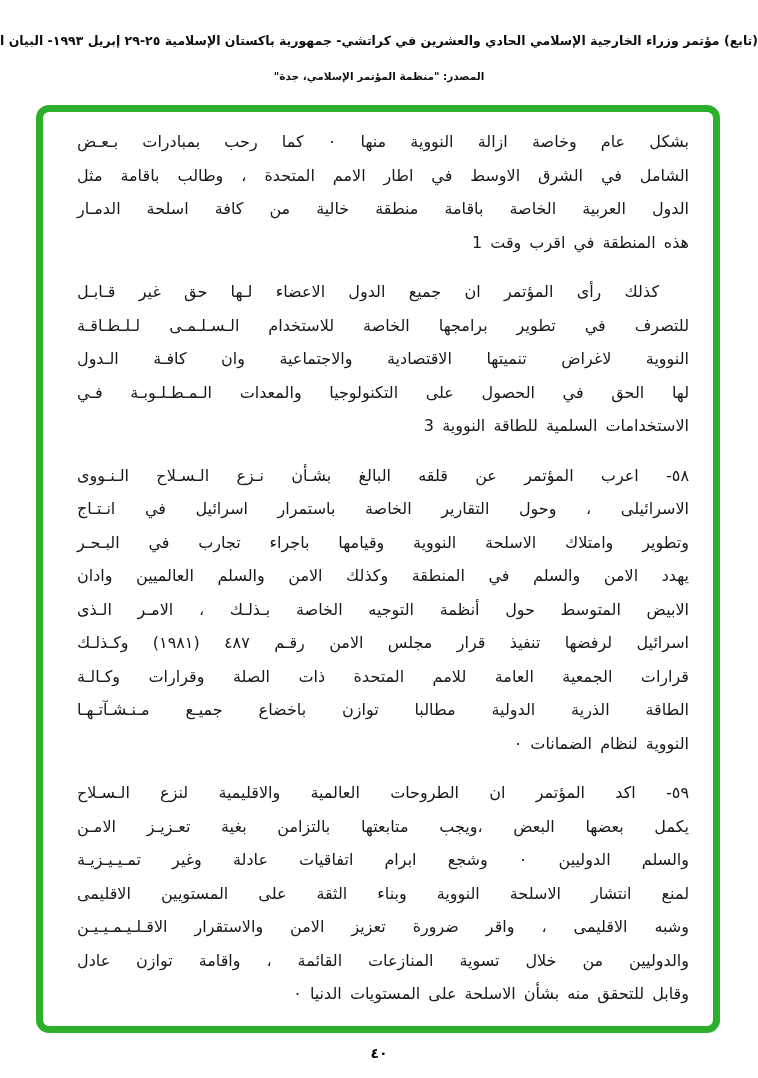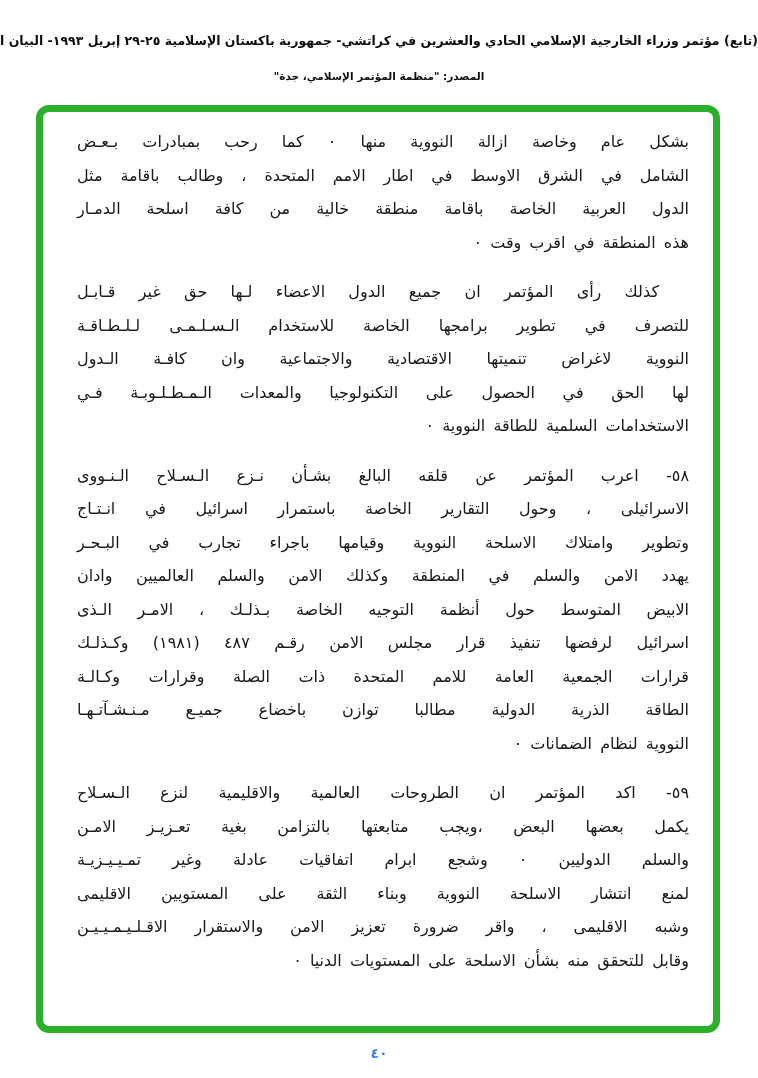--- a/index.html
+++ b/index.html
@@ -81,60 +81,61 @@
   .pageno {
     position: absolute;
     top: 1045px;
     left: 0;
     width: 758px;
     text-align: center;
     direction: rtl;
     font-weight: bold;
     font-size: 14px;
     letter-spacing: 4px;
-    color: #3b82f6;
+    color: #000000;
   }
 </style>
 </head>
 <body>
 
 <div class="header-line1">(تابع) مؤتمر وزراء الخارجية الإسلامي الحادي والعشرين في كراتشي- جمهورية باكستان الإسلامية ٢٥-٢٩ إبريل ١٩٩٣- البيان الختامي</div>
 
 <div class="header-line2">المصدر: "منظمة المؤتمر الإسلامي، جدة"</div>
 
 <div class="frame" style="border-color: rgb(44, 176, 44);"></div>
 
 <div class="textbody">
     <div class="para">
       <div class="line just">بشكل عام وخاصة ازالة النووية منها ٠ كما رحب بمبادرات بـعـض</div>
       <div class="line just">الشامل في الشرق الاوسط في اطار الامم المتحدة ، وطالب باقامة مثل</div>
       <div class="line just">الدول العربية الخاصة باقامة منطقة خالية من كافة اسلحة الدمـار</div>
-      <div class="line">هذه المنطقة في اقرب وقت ٠</div>
+      <div class="line">هذه المنطقة في اقرب وقت 1</div>
     </div>
     <div class="para">
       <div class="line just" style="padding-right: 30px;">كذلك رأى المؤتمر ان جميع الدول الاعضاء لـها حق غير قـابـل</div>
       <div class="line just">للتصرف في تطوير برامجها الخاصة للاستخدام الـسـلـمـى لـلـطـاقـة</div>
       <div class="line just">النووية لاغراض تنميتها الاقتصادية والاجتماعية وان كافـة الـدول</div>
       <div class="line just">لها الحق في الحصول على التكنولوجيا والمعدات الـمـطـلـوبـة فـي</div>
-      <div class="line">الاستخدامات السلمية للطاقة النووية ٠</div>
+      <div class="line">الاستخدامات السلمية للطاقة النووية 3</div>
     </div>
     <div class="para">
       <div class="line just">٥٨- اعرب المؤتمر عن قلقه البالغ بشـأن نـزع الـسـلاح الـنـووى</div>
       <div class="line just">الاسرائيلى ، وحول التقارير الخاصة باستمرار اسرائيل في انـتـاج</div>
       <div class="line just">وتطوير وامتلاك الاسلحة النووية وقيامها باجراء تجارب في البـحـر</div>
       <div class="line just">يهدد الامن والسلم في المنطقة وكذلك الامن والسلم العالميين وادان</div>
       <div class="line just">الابيض المتوسط حول أنظمة التوجيه الخاصة بـذلـك ، الامـر الـذى</div>
       <div class="line just">اسرائيل لرفضها تنفيذ قرار مجلس الامن رقـم ٤٨٧ (١٩٨١) وكـذلـك</div>
       <div class="line just">قرارات الجمعية العامة للامم المتحدة ذات الصلة وقرارات وكـالـة</div>
       <div class="line just">الطاقة الذرية الدولية مطالبا توازن باخضاع جميـع مـنـشـآتـهـا</div>
       <div class="line">النووية لنظام الضمانات ٠</div>
     </div>
     <div class="para">
       <div class="line just">٥٩- اكد المؤتمر ان الطروحات العالمية والاقليمية لنزع الـسـلاح</div>
       <div class="line just">يكمل بعضها البعض ،ويجب متابعتها بالتزامن بغية تعـزيـز الامـن</div>
       <div class="line just">والسلم الدوليين ٠ وشجع ابرام اتفاقيات عادلة وغير تمـيـيـزيـة</div>
       <div class="line just">لمنع انتشار الاسلحة النووية وبناء الثقة على المستويين الاقليمى</div>
       <div class="line just">وشبه الاقليمى ، واقر ضرورة تعزيز الامن والاستقرار الاقـلـيـمـيـيـن</div>
+      <div class="line just">والدوليين من خلال تسوية المنازعات القائمة ، واقامة توازن عادل</div>
       <div class="line">وقابل للتحقق منه بشأن الاسلحة على المستويات الدنيا ٠</div>
     </div>
   </div>
 
 <div class="pageno">٤٠</div>
 
 </body></html>

